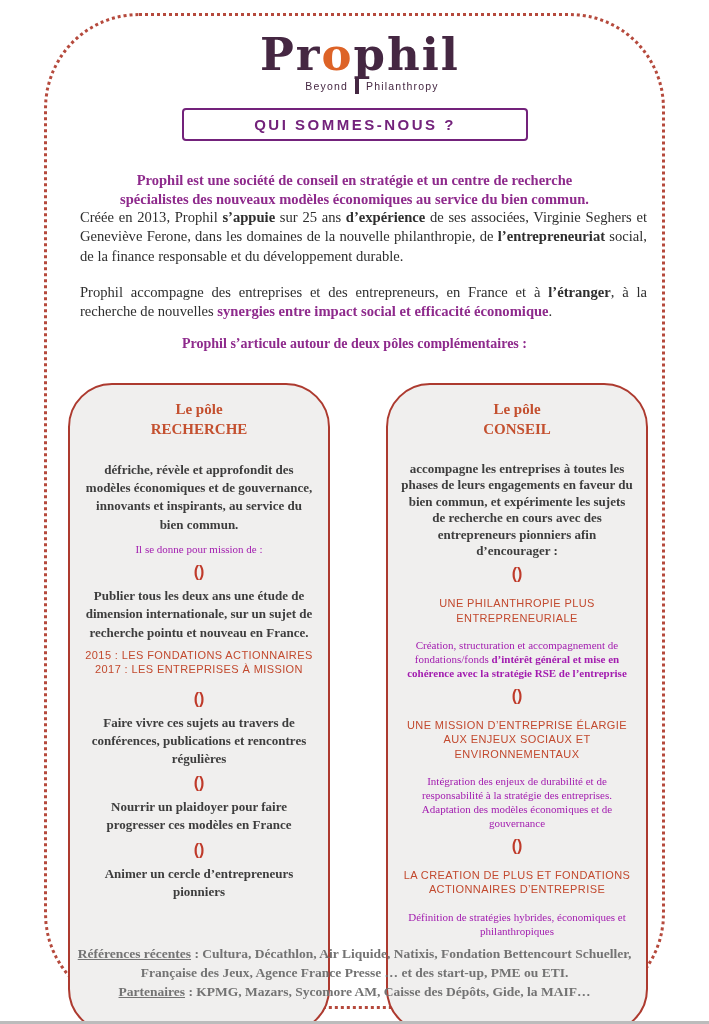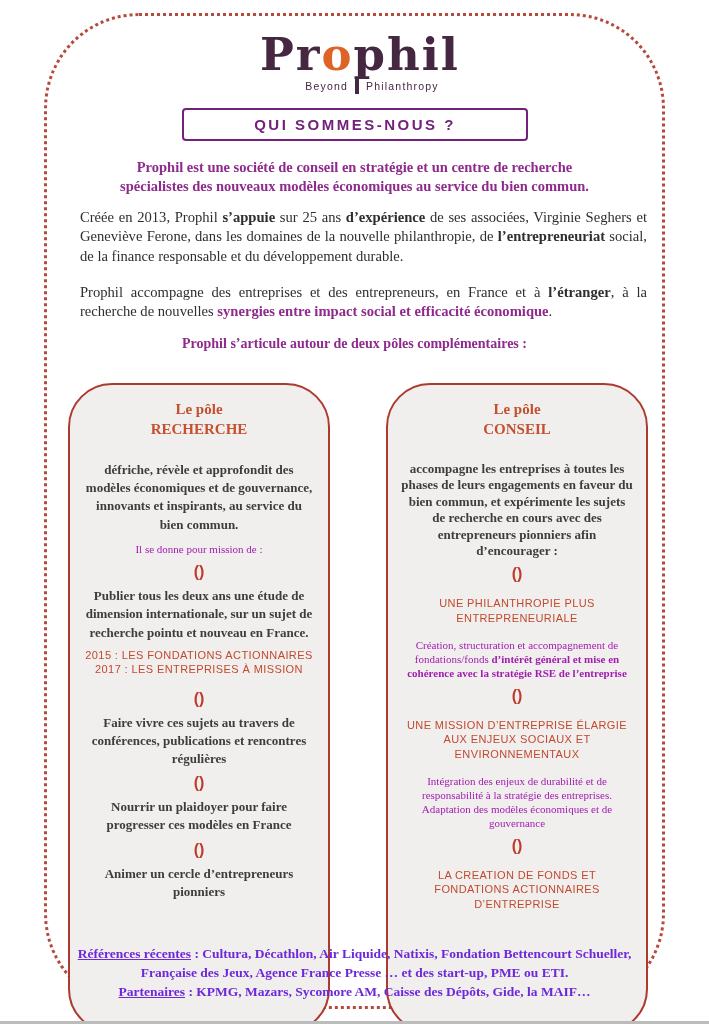--- a/index.html
+++ b/index.html
@@ -46,21 +46,21 @@
   .qui-box {
     position: absolute; top: 108px; left: 182px; width: 346px; height: 33px;
     border: 2px solid #73227b; border-radius: 4px;
     display: flex; align-items: center; justify-content: center;
     font-family: "Liberation Sans", sans-serif;
     font-size: 15px; letter-spacing: 2.5px; color: #73227b; font-weight: 700;
   }
 
   
   .intro {
-    position: absolute; top: 158px; left: 60px; right: 60px;
+    position: absolute; top: 171px; left: 60px; right: 60px;
     text-align: center; color: #8e2a8c; font-weight: 700;
     font-size: 14.5px; line-height: 1.3;
   }
   .para {
     position: absolute; left: 64px; right: 62px;
     font-size: 14.6px; line-height: 1.32; text-align: justify; margin-left: 16px;
   }
   .para-1 { top: 208px; }
   .para-2 { top: 283px; }
   .b { font-weight: 700; }
@@ -100,21 +100,21 @@
     font-size: 11px; letter-spacing: 0.4px; line-height: 1.32;
     margin: 14px 0;
   }
   .tight .box-lead, .tight .box-item, .tight .box-plain { line-height: 1.26; }
   .mt6 { margin-top: 6px; } .mt8 { margin-top: 8px; }
 
   
   .footer {
     position: absolute; top: 944px; left: 50px; right: 50px;
     text-align: center; font-weight: 700; font-size: 13.5px;
-    line-height: 1.42; color: #6d28d9;
+    line-height: 1.42; color: #737373;
   }
   .u { text-decoration: underline; }
 </style>
 </head>
 <body>
 
 <div class="page">
 
   <div class="dotted-border"></div>
 
@@ -171,21 +171,22 @@
         <span>CONSEIL</span>
       </div>
       <p class="box-lead"><span>accompagne les entreprises à toutes les phases de leurs engagements en faveur du bien commun, et expérimente les sujets de recherche en cours avec des entrepreneurs pionniers </span><span>afin d’encourager :</span></p>
       <div class="box-sep">()</div>
       <p class="box-caps">UNE PHILANTHROPIE PLUS ENTREPRENEURIALE</p>
       <p class="box-plain mt6"><span>Création, structuration et accompagnement de fondations/fonds </span><span class="b">d’intérêt général et mise en cohérence avec la stratégie RSE de l’entreprise</span></p>
       <div class="box-sep">()</div>
       <p class="box-caps">UNE MISSION D’ENTREPRISE ÉLARGIE AUX ENJEUX SOCIAUX ET ENVIRONNEMENTAUX</p>
       <p class="box-plain mt6">Intégration des enjeux de durabilité et de responsabilité à la stratégie des entreprises. Adaptation des modèles économiques et de gouvernance</p>
       <div class="box-sep">()</div>
-      <p class="box-caps">LA CREATION DE FONDS ET FONDATIONS ACTIONNAIRES D’ENTREPRISE</p>
+      <p class="box-caps">LA CREATION DE PLUS ET FONDATIONS ACTIONNAIRES D’ENTREPRISE</p>
+      <p class="box-plain mt6">Définition de stratégies hybrides, économiques et philanthropiques</p>
     </div>
 
   </section>
 
   <footer class="footer">
     <span class="u">Références récentes</span><span> : Cultura, Décathlon, Air Liquide, Natixis, Fondation Bettencourt Schueller,</span><br>
     <span>Française des Jeux, Agence France Presse … et des start-up, PME ou ETI.</span><br>
     <span class="u">Partenaires</span><span> :  KPMG, Mazars, Sycomore AM, Caisse des Dépôts, Gide, la MAIF…</span>
   </footer>
 

